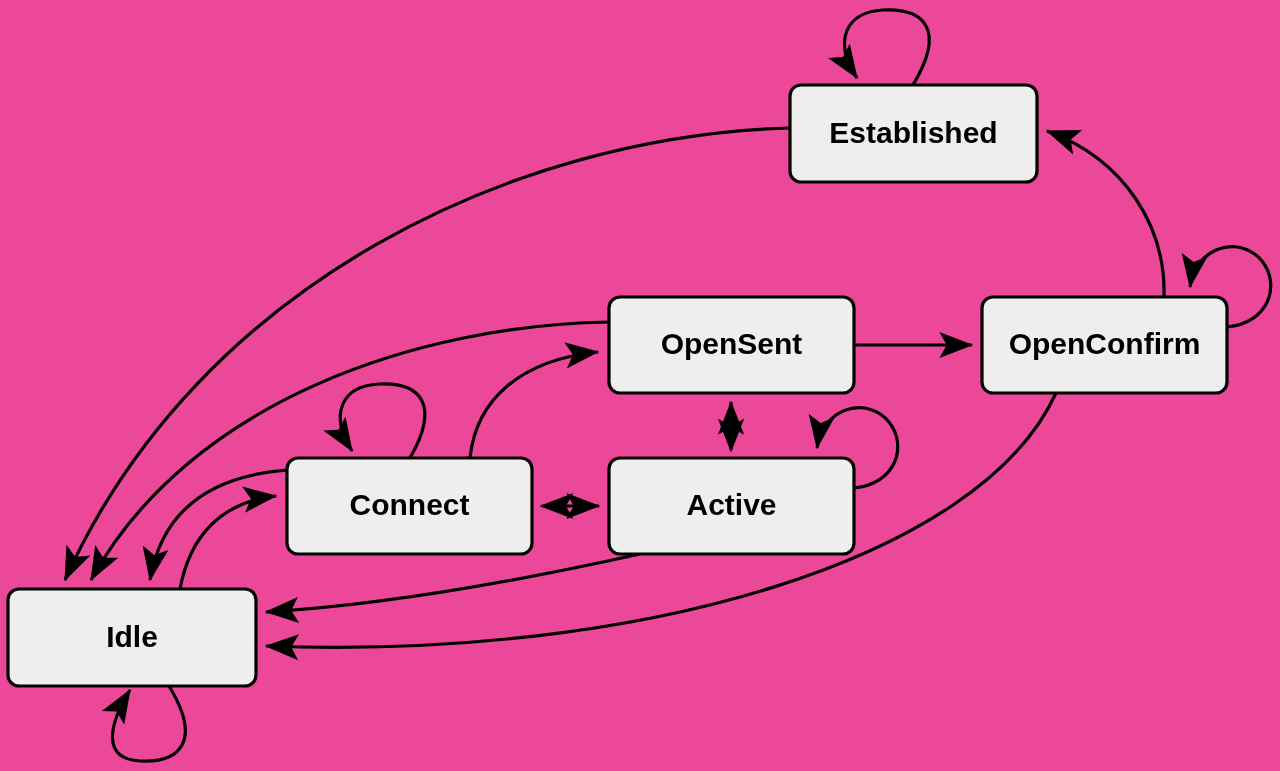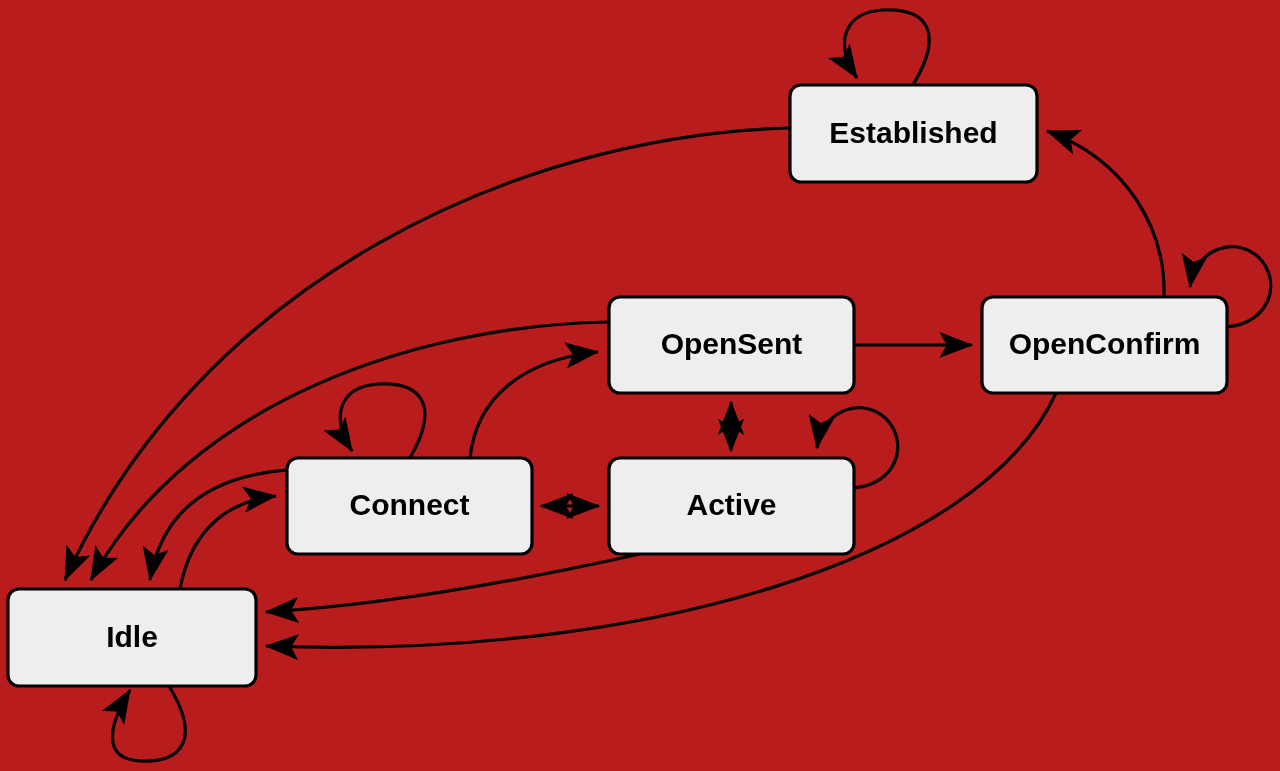--- a/index.html
+++ b/index.html
@@ -4,21 +4,21 @@
 <style>
   html, body {
     margin: 0;
     padding: 0;
     background: #4d6a73;
   }
   #diagram-root {
     position: relative;
     width: 1280px;
     height: 771px;
-    background: #b91c1c;
+    background: #ec4899;
     overflow: hidden;
     font-family: "Liberation Sans", sans-serif;
   }
   svg#fsm-canvas {
     position: absolute;
     top: 0;
     left: 0;
     width: 1280px;
     height: 771px;
     display: block;

